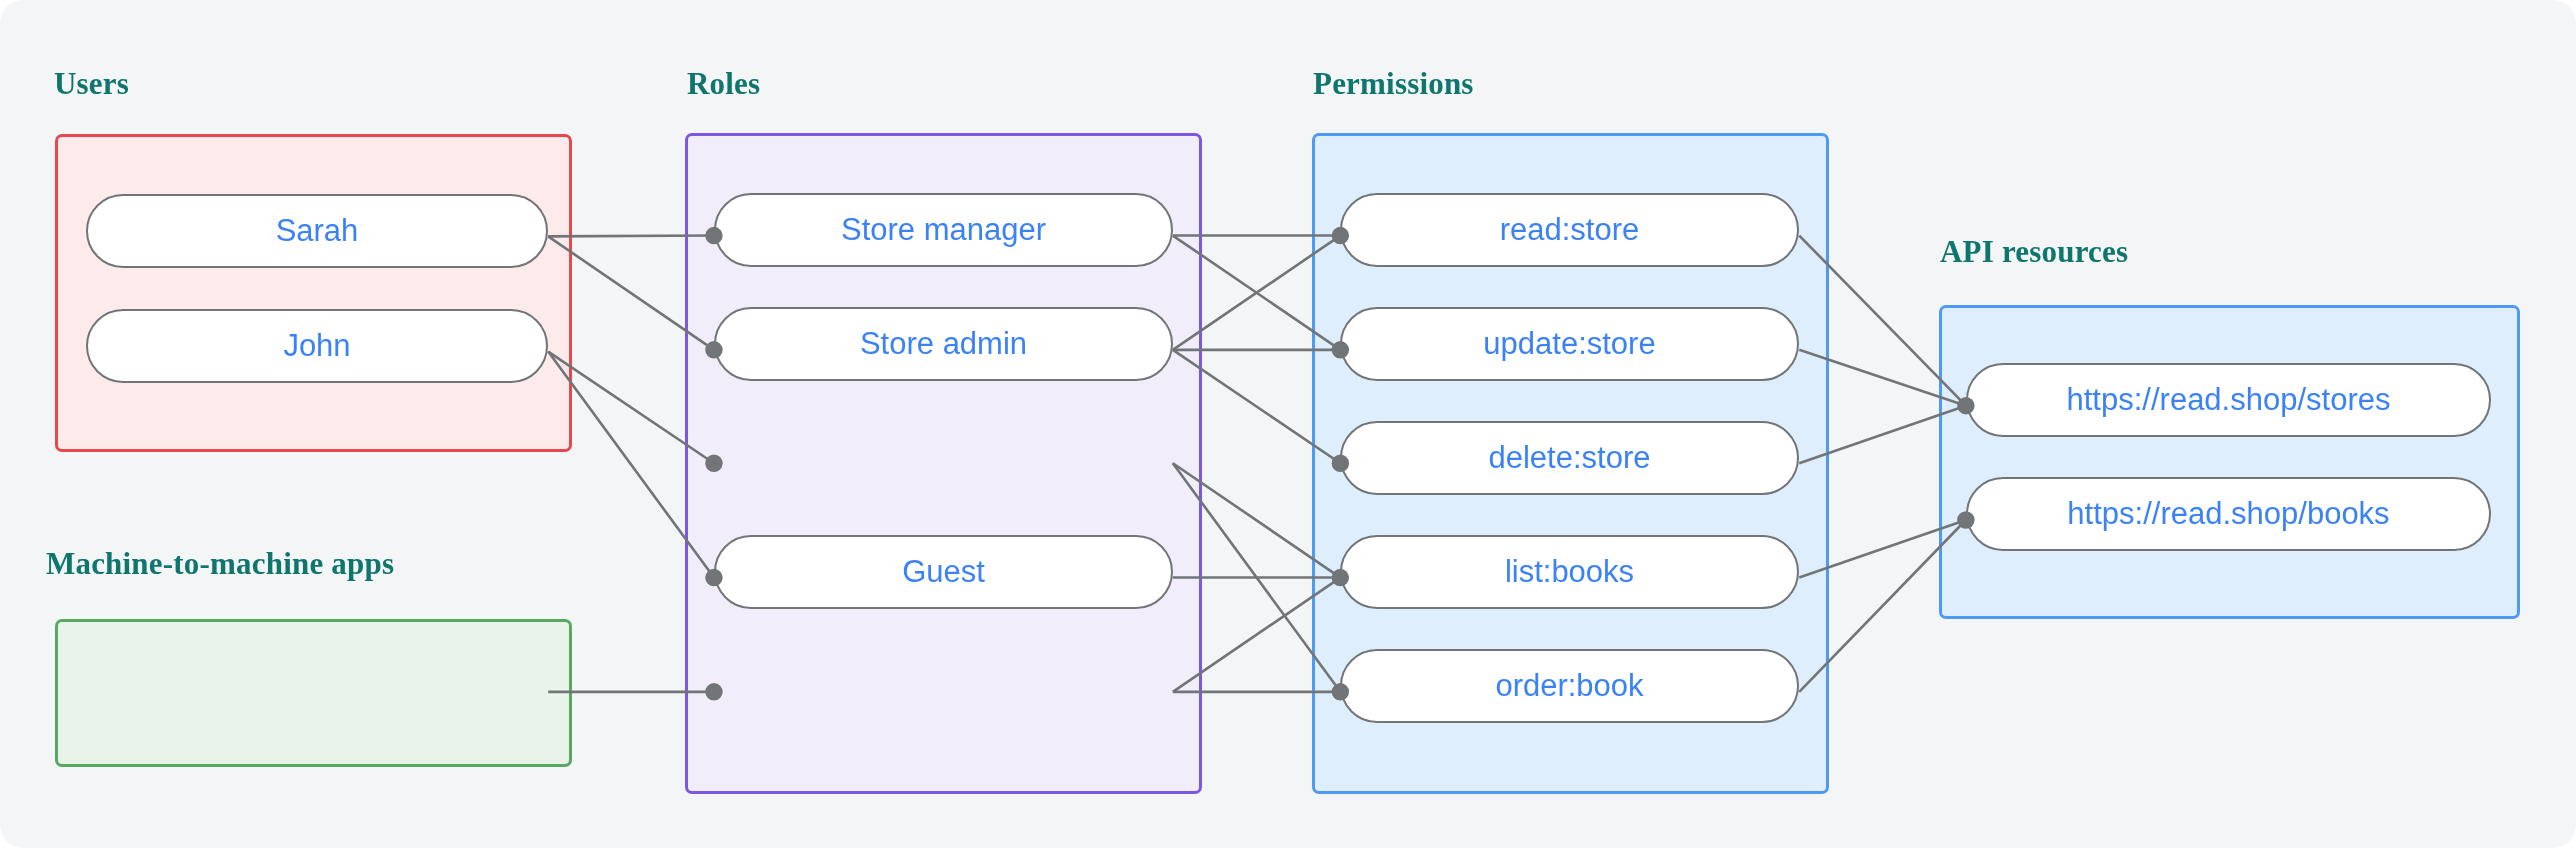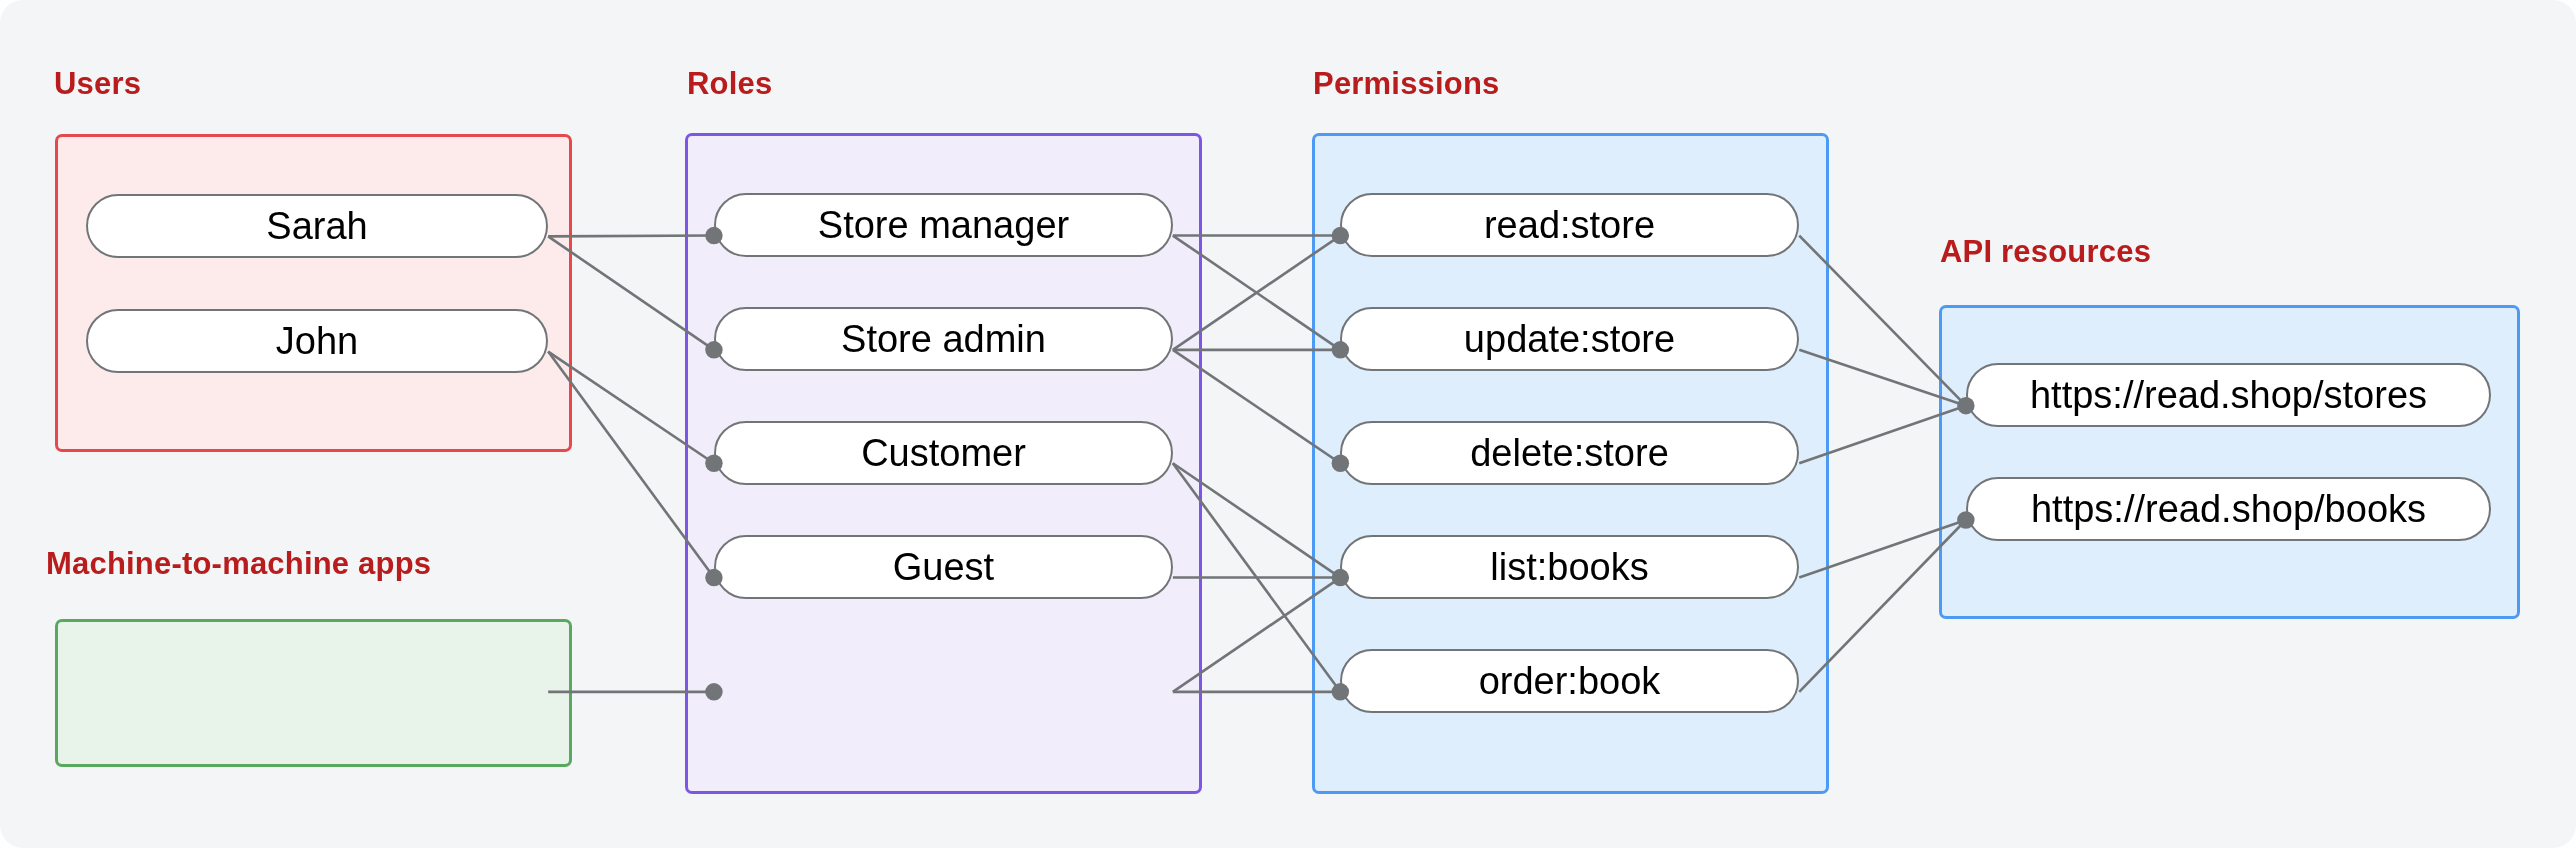--- a/index.html
+++ b/index.html
@@ -6,37 +6,37 @@
   #canvas{
     position:relative;
     width:2576px;height:848px;
     background:var(--canvas-bg,#f4f5f6);
     border-radius:23px;
     overflow:hidden;
     font-family:"Liberation Sans","DejaVu Sans",sans-serif;
   }
   .group-label{
     position:absolute;
-    font-size:31px;font-weight:600;color:#b91c1c;
-    letter-spacing:0.2px;white-space:nowrap;
+    font-size:31px;font-weight:600;color:#0f766e;
+    letter-spacing:0.2px;white-space:nowrap;font-family:Liberation Serif, serif;
   }
   .group-box{
     position:absolute;border-radius:7px;border:3.5px solid transparent;box-sizing:border-box;
   }
   .group-box.users{border-color:var(--users-accent);background:var(--users-fill);}
   .group-box.m2m{border-color:var(--m2m-accent);background:var(--m2m-fill);}
   .group-box.roles{border-color:var(--roles-accent);background:var(--roles-fill);}
   .group-box.permissions{border-color:var(--permissions-accent);background:var(--permissions-fill);}
   .group-box.api{border-color:var(--api-accent);background:var(--api-fill);}
   .pill{
-    position:absolute;height:64px;box-sizing:border-box;
+    position:absolute;height:74px;box-sizing:border-box;
     background:#ffffff;border:2.6px solid var(--node-stroke,#727578);
     border-radius:43px;
     display:flex;align-items:center;justify-content:center;
-    font-size:38px;color:#000000;white-space:nowrap;
+    font-size:31px;color:#3b82f6;white-space:nowrap;
   }
   #edges{
     position:absolute;left:0;top:0;width:2576px;height:848px;
     pointer-events:none;z-index:50;
   }
 </style>
 </head>
 <body>
 
 <div id="canvas" style="--canvas-bg: #f4f5f6; --users-accent: #e5484d; --users-fill: #fcebea; --m2m-accent: #58a95f; --m2m-fill: #e8f4e9; --roles-accent: #7c57e6; --roles-fill: #f2edfb; --permissions-accent: #4d9af5; --permissions-fill: #dfeefc; --api-accent: #4d9af5; --api-fill: #dfeefc; --node-stroke: #727578;">
@@ -52,21 +52,20 @@
   <div class="group-box roles" style="left:685px;top:133px;width:517px;height:661px"></div>
   <div class="group-box permissions" style="left:1312px;top:133px;width:517px;height:661px"></div>
   <div class="group-box api" style="left:1939px;top:305px;width:581px;height:314px"></div>
 
   <div class="pill" style="left:86px;top:194px;width:462px">Sarah</div>
   <div class="pill" style="left:86px;top:309px;width:462px">John</div>
 
 
   <div class="pill" style="left:714px;top:193px;width:459px">Store manager</div>
   <div class="pill" style="left:714px;top:307px;width:459px">Store admin</div>
-  <div class="pill" style="left:714px;top:421px;width:459px">Customer</div>
   <div class="pill" style="left:714px;top:535px;width:459px">Guest</div>
 
   <div class="pill" style="left:1340px;top:193px;width:459px">read:store</div>
   <div class="pill" style="left:1340px;top:307px;width:459px">update:store</div>
   <div class="pill" style="left:1340px;top:535px;width:459px">list:books</div>
   <div class="pill" style="left:1340px;top:421px;width:459px">delete:store</div>
   <div class="pill" style="left:1340px;top:649px;width:459px">order:book</div>
 
   <div class="pill" style="left:1966px;top:363px;width:525px">https://read.shop/stores</div>
   <div class="pill" style="left:1966px;top:477px;width:525px">https://read.shop/books</div>

